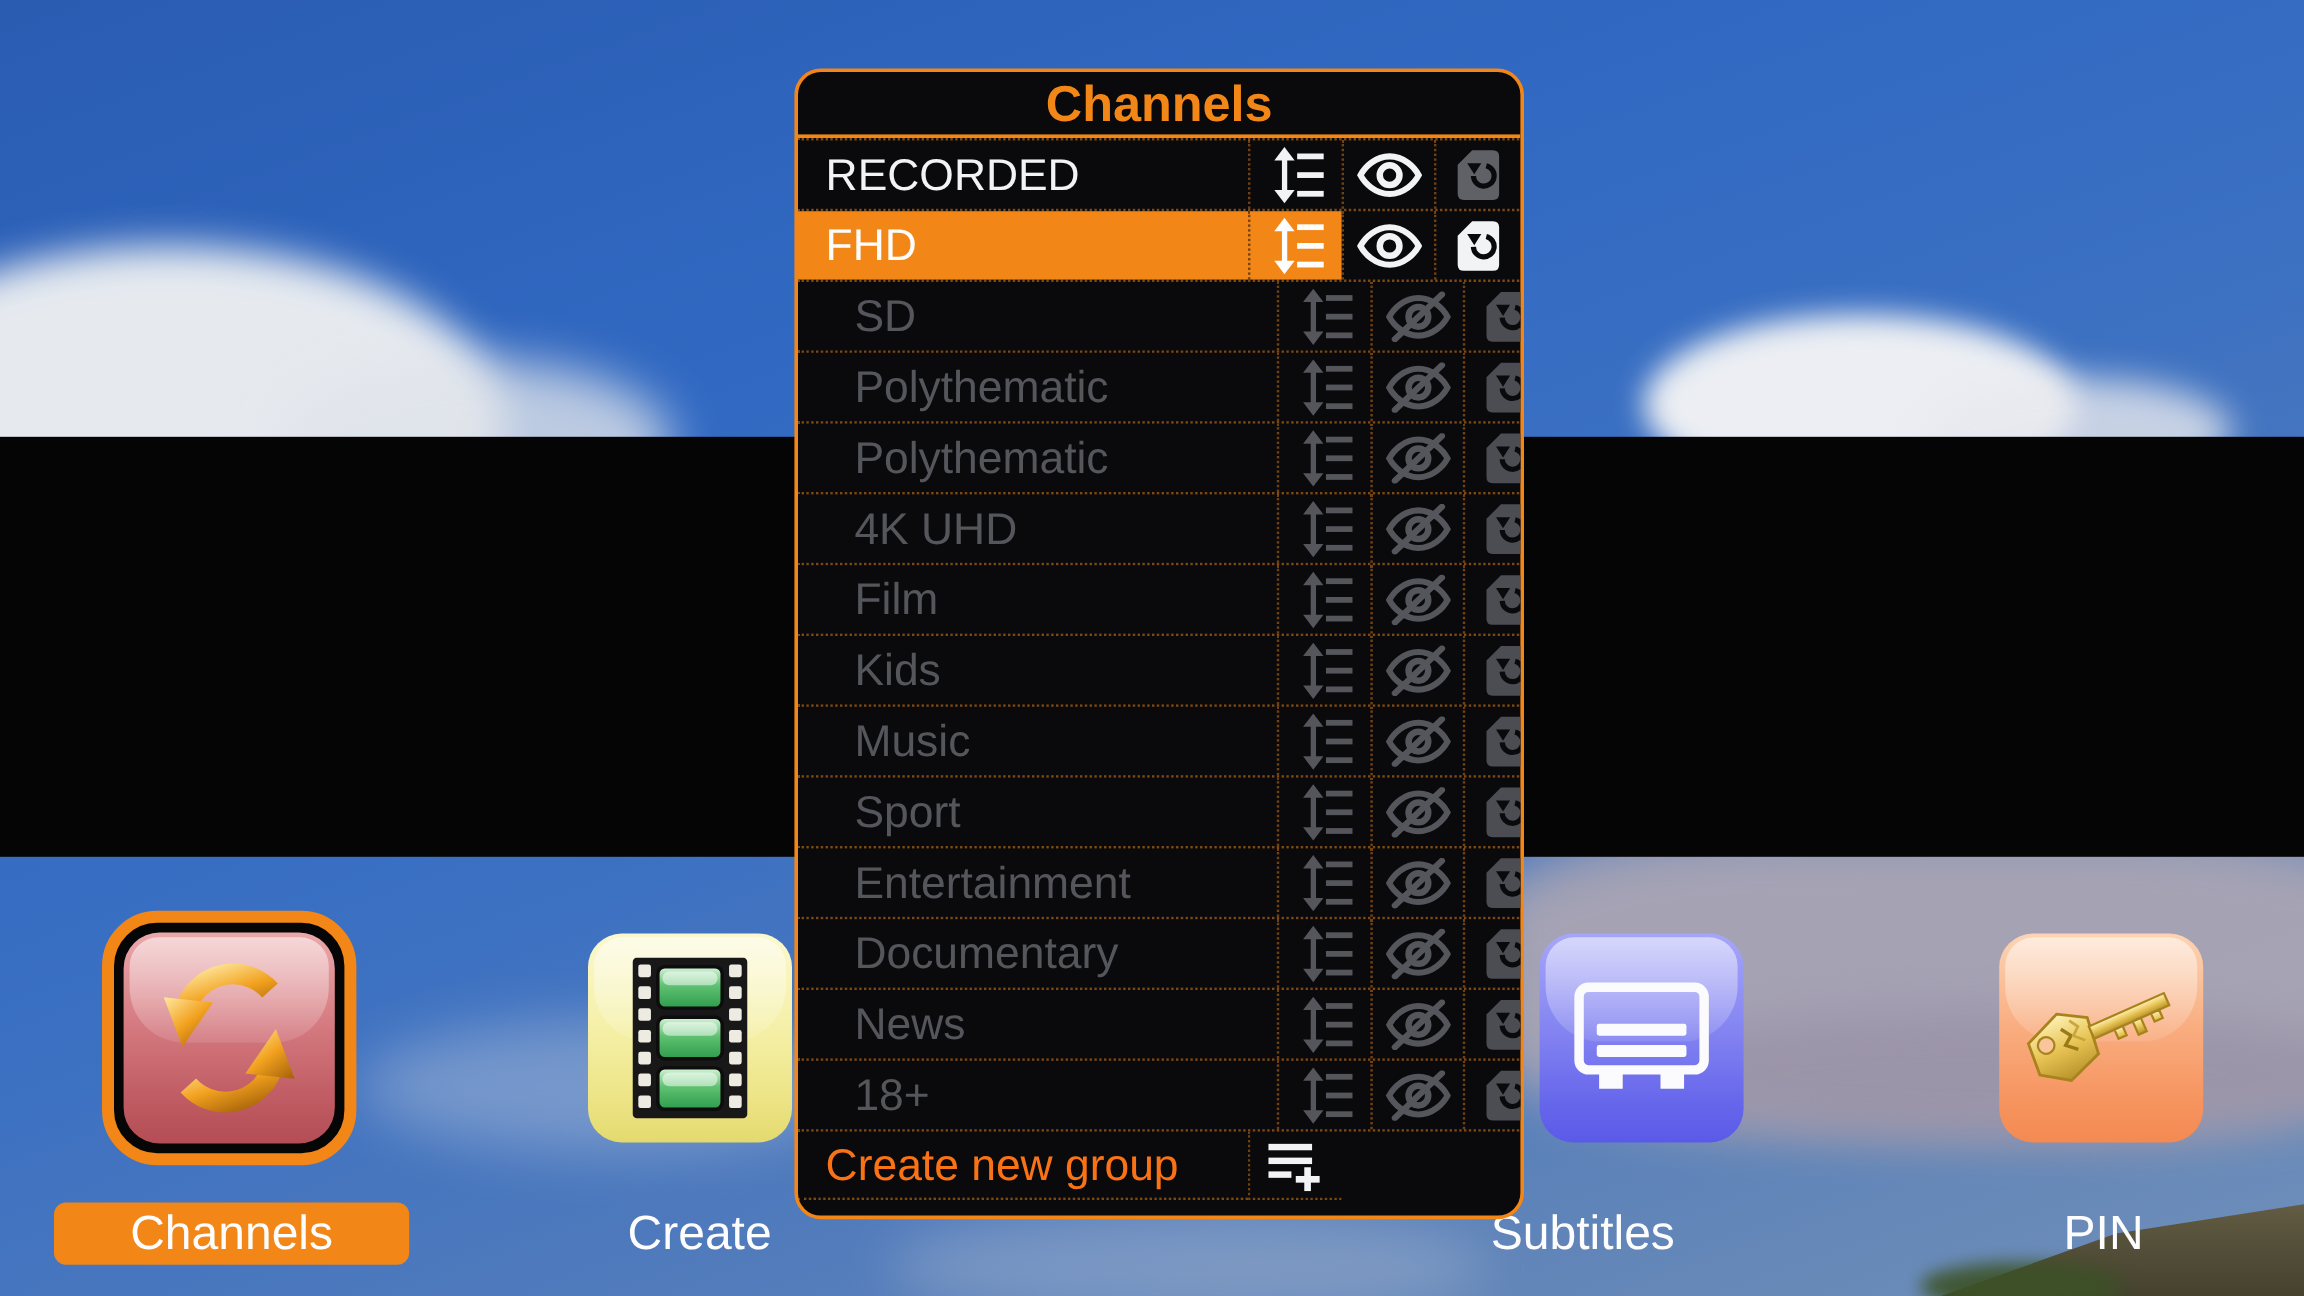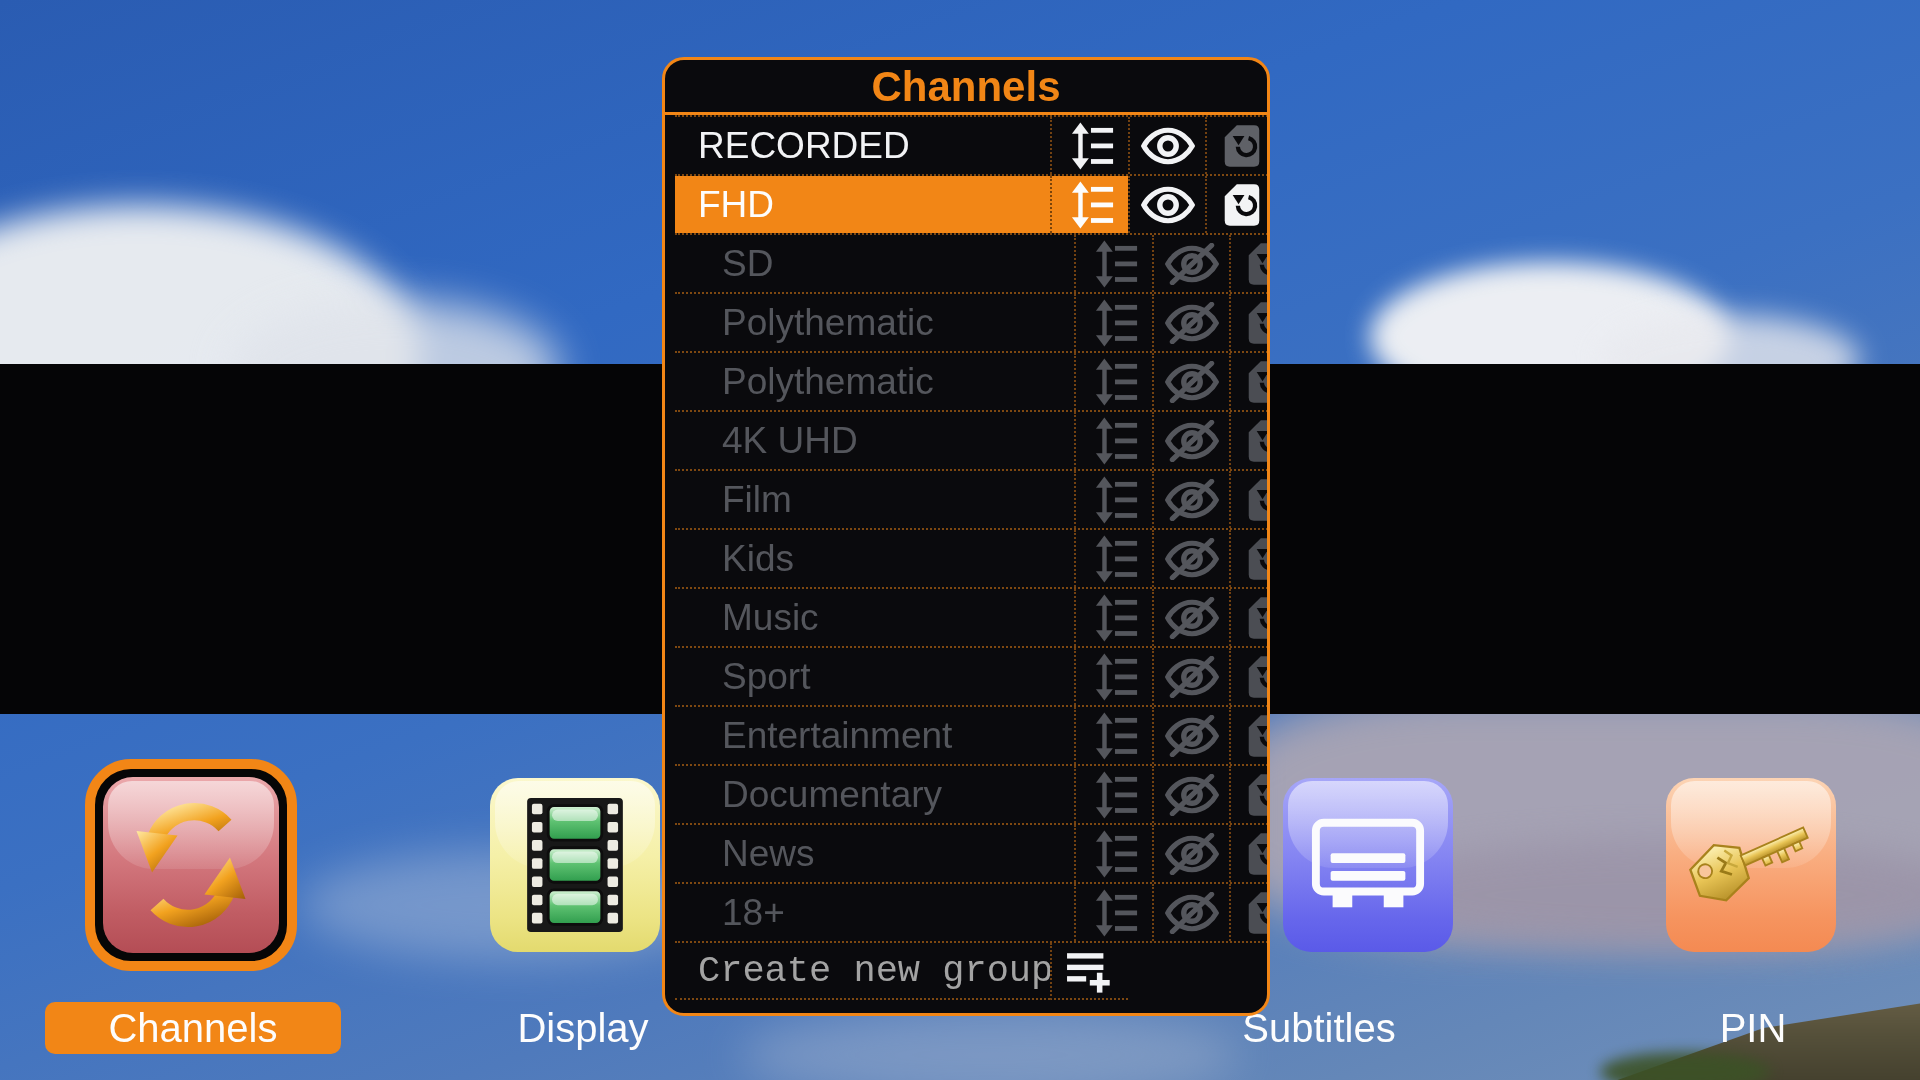--- a/index.html
+++ b/index.html
@@ -49,36 +49,36 @@
   .lbl-channels{left:45px;width:296px;}
   .lbl-display{left:433px;width:300px;}
   .lbl-subtitles{left:1169px;width:300px;}
   .lbl-pin{left:1603px;width:300px;}
 
   
   .popup{position:absolute;left:662px;top:57px;width:602px;height:953px;z-index:10;
          background:#0a0a0d;border:3px solid var(--accent,#f28616);border-radius:22px;overflow:hidden;}
   .popup-title{height:52px;line-height:54px;text-align:center;font-size:42px;font-weight:bold;
                color:var(--accent,#f28616);border-bottom:3px solid var(--accent,#f28616);}
-  .rows{width:636px;margin-left:10px;}
+  .rows{width:636px;}
   .row{display:grid;grid-template-columns:375px 78px 77px 72px;height:59px;
        border-top:2px dotted rgba(242,134,22,.5);box-sizing:border-box;}
   .cell{display:flex;align-items:center;justify-content:center;box-sizing:border-box;}
   .cell-label{justify-content:flex-start;padding-left:23px;font-size:37px;overflow:hidden;white-space:nowrap;}
   .cell+.cell{border-left:2px dotted rgba(242,134,22,.45);}
   .row.on{color:#f2f3f5;}
   .row.off{color:#54565c;padding-left:24px;}
   .row.selected .cell-label,.row.selected .cell-reorder{background:var(--accent,#f28616);color:#fdfdfd;}
   .row.selected .cell-reorder{border-left-color:rgba(0,0,0,.5);}
   .row.on  .cell-reset{color:#5f6167;}
   .row.on.reset-on .cell-reset{color:#f2f3f5;}
   .row.off .cell-reset{color:#4b4d53;}
   .icon-eye-off{display:none;}
   .row.off .icon-eye-off{display:block;}
-  .row.footer{color:#a3a3a3;font-family:Liberation Mono, monospace;}
+  .row.footer{color:#f97316;}
   .row.footer .cell-label,.row.footer .cell-reorder{border-bottom:2px dotted rgba(242,134,22,.5);}
   .row.footer .cell-eye,.row.footer .cell-reset{border-left:none;}
   svg{display:block;}
 </style>
 </head>
 <body>
 
 <div class="stage">
 
   <div class="sky">
@@ -185,21 +185,21 @@
             <path d="M50 58 l6 9 l-8 6 l9 8" fill="none" stroke="#9a7a18" stroke-width="3"></path>
             <path d="M60 54 l5 8 l-7 6 l8 8" fill="none" stroke="#c8a83c" stroke-width="2.5"></path>
             <rect x="74" y="66" width="74" height="12" fill="url(#gold2)" stroke="#a8821c" stroke-width="2"></rect>
             <path d="M94 78 v9 h8 v-9 Z M112 78 v13 h8 v-13 Z M130 78 v8 h8 v-8 Z" fill="url(#gold2)" stroke="#a8821c" stroke-width="2"></path>
           </g>
         </svg>
       </span>
     </div>
 
     <div class="menu-label pill lbl-channels">Channels</div>
-    <div class="menu-label lbl-display">Display</div>
+    <div class="menu-label lbl-display">Create</div>
     <div class="menu-label lbl-subtitles">Subtitles</div>
     <div class="menu-label lbl-pin">PIN</div>
   </div>
 
   <div class="popup">
     <div class="popup-title">Channels</div>
     <div class="rows">
 
       <div class="row on">
     <div class="cell cell-label">

